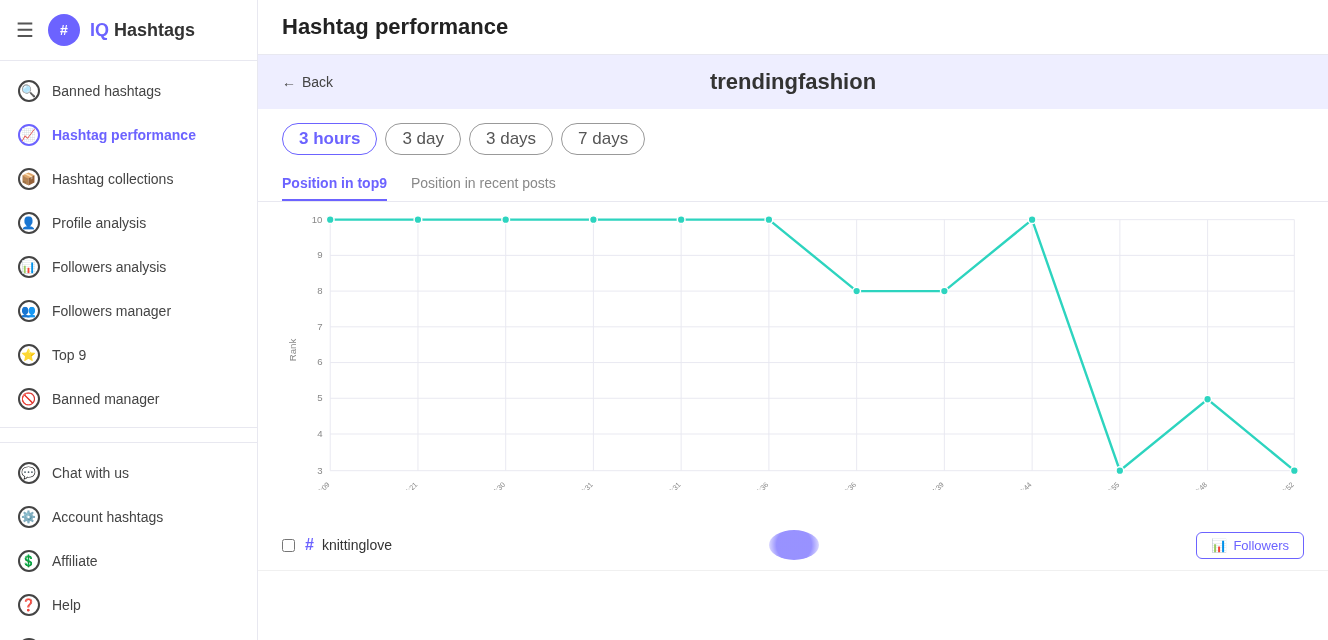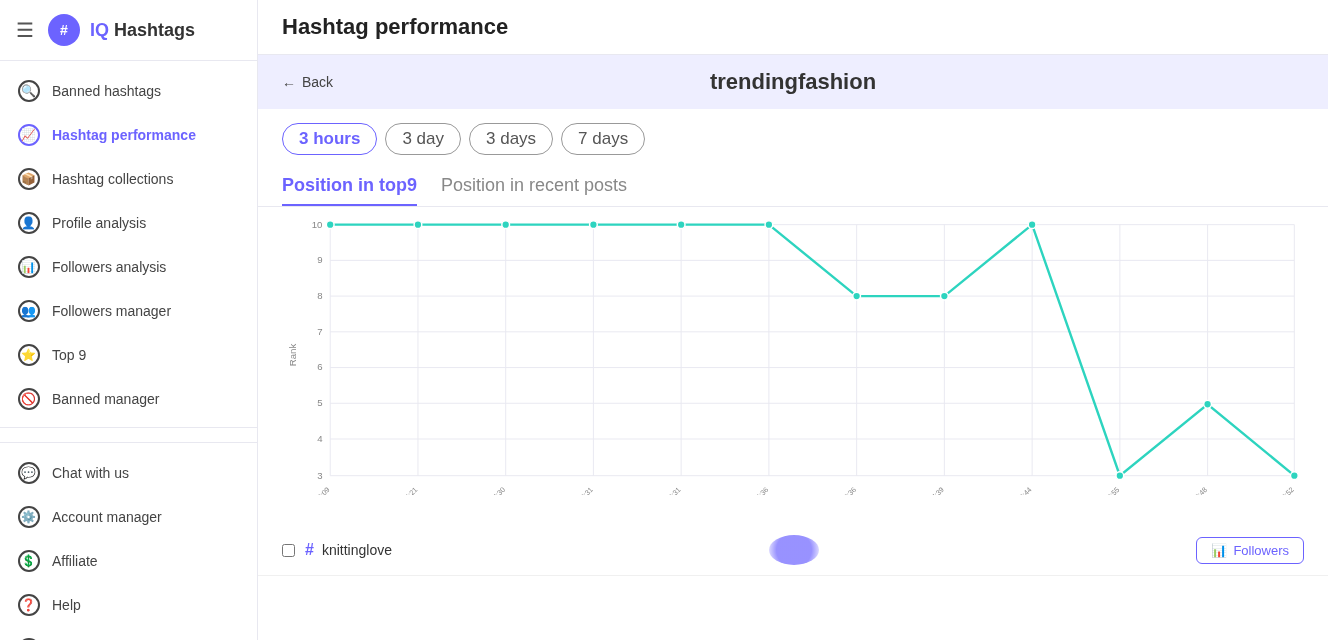--- a/index.html
+++ b/index.html
@@ -32,21 +32,21 @@
     .back-btn { position: absolute; left: 24px; display: flex; align-items: center; gap: 6px; color: #444; font-size: 14px; cursor: pointer; }
     .hashtag-title { font-size: 22px; font-weight: 600; color: #333; }
 
     
     .filters { display: flex; gap: 8px; padding: 14px 24px 0; }
     .filter-btn { padding: 5px 16px; border-radius: 20px; border: 1.5px solid #999; background: transparent; font-size: 17px; color: #555; cursor: pointer; }
     .filter-btn.active { border-color: #6c63ff; color: #6c63ff; background: transparent; font-weight: 600; }
 
     
     .chart-tabs { display: flex; gap: 0; padding: 12px 24px 0; border-bottom: 1px solid #e8e8f0; margin: 0; }
-    .chart-tab { padding: 8px 0; margin-right: 24px; font-size: 18px; color: #888; cursor: pointer; border-bottom: 2px solid transparent; }
+    .chart-tab { padding: 8px 0; margin-right: 24px; font-size: 14px; color: #888; cursor: pointer; border-bottom: 2px solid transparent; }
     .chart-tab.active { color: #6c63ff; border-bottom: 2px solid #6c63ff; font-weight: 600; }
 
     
     .chart-area { padding: 8px 24px 0; position: relative; }
     .chart-container { width: 100%; height: 310px; position: relative; }
 
     
     .bottom-tabs { display: flex; gap: 24px; padding: 8px 24px 0; border-bottom: 1px solid #e8e8f0; }
     .bottom-tab { padding: 8px 0; font-size: 14px; color: #888; cursor: pointer; border-bottom: 2px solid transparent; }
     .bottom-tab.active { color: #6c63ff; border-bottom: 2px solid #6c63ff; font-weight: 600; }
@@ -103,21 +103,21 @@
     </div>
     <hr class="nav-divider">
   </nav>
   <div class="sidebar-footer">
     <div class="nav-item">
       <div class="nav-icon" style="font-size:12px">💬</div>
       <span>Chat with us</span>
     </div>
     <div class="nav-item">
       <div class="nav-icon" style="font-size:12px">⚙️</div>
-      <span>Account manager</span>
+      <span>Account hashtags</span>
     </div>
     <div class="nav-item">
       <div class="nav-icon" style="font-size:12px">💲</div>
       <span>Affiliate</span>
     </div>
     <div class="nav-item">
       <div class="nav-icon" style="font-size:12px">❓</div>
       <span>Help</span>
     </div>
     <div class="nav-item">

